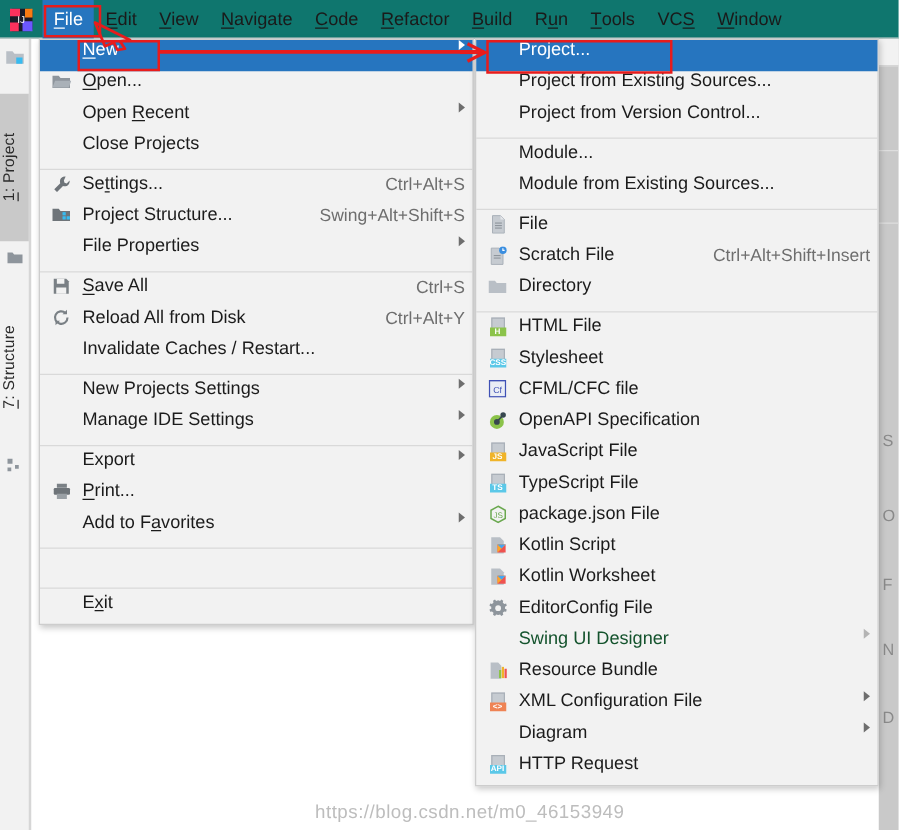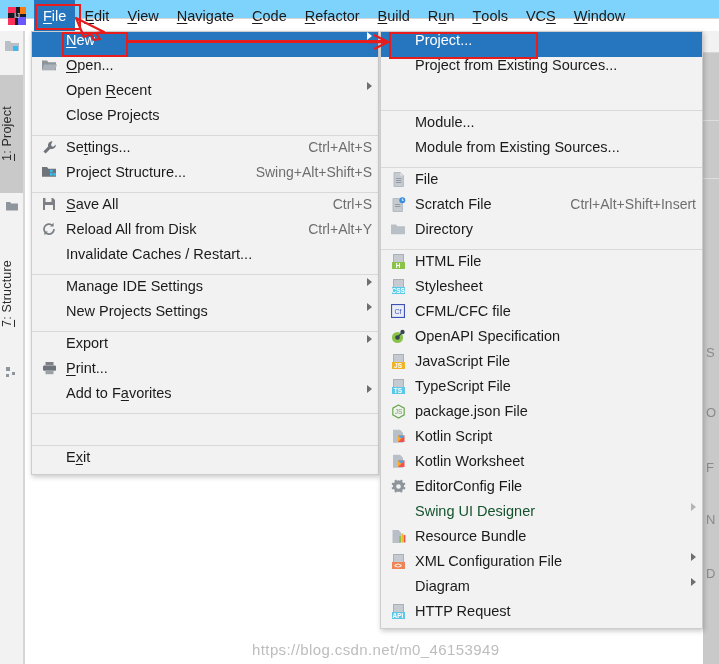--- a/index.html
+++ b/index.html
@@ -16,22 +16,22 @@
     background: #ffffff;
   }
 
   
   .ide-bg {
     position: absolute; inset: 0;
     background: #ffffff;
   }
   .menubar {
     position: absolute; left: 0; top: 0;
-    width: 719px; height: 19px;
-    background: #7dd3fc;
+    width: 719px; height: 31px;
+    background: #0f766e;
     border-bottom: 1px solid #d6d6d6;
     display: flex; align-items: center;
   }
   .ij-logo {
     position: absolute; left: 6px; top: 5px;
     width: 22px; height: 22px;
   }
   .menubar-items {
     position: absolute; left: 34px; top: 0;
     height: 31px;
@@ -363,20 +363,26 @@
           <rect x="9" y="8" width="2.6" height="2.6" fill="#37bbf0"></rect>
           <rect x="12.3" y="8" width="2.6" height="2.6" fill="#37bbf0"></rect>
           <rect x="9" y="4.7" width="2.6" height="2.6" fill="#37bbf0"></rect>
         </svg>
       </span>
       <span class="lbl">Project Structure...</span>
       <span class="spacer"></span>
       <span class="accel">Swing+Alt+Shift+S</span>
     </div>
 
+    <div class="mrow">
+      <span class="ico"></span>
+      <span class="lbl">File Properties</span>
+      <span class="spacer"></span>
+      <span class="arrow"></span>
+    </div>
 
     <div class="msep"></div>
 
     <div class="mrow">
       <span class="ico">
         <svg class="glyph" width="14" height="14" viewBox="0 0 14 14">
           <path d="M1 1h10l2 2v10H1z" fill="#7a8085"></path>
           <rect x="3.5" y="1" width="6" height="4" fill="#f2f2f2"></rect>
           <rect x="3" y="8" width="8" height="5" fill="#f2f2f2"></rect>
         </svg>
@@ -401,28 +407,28 @@
 
     <div class="mrow">
       <span class="ico"></span>
       <span class="lbl">Invalidate Caches / Restart...</span>
     </div>
 
     <div class="msep"></div>
 
     <div class="mrow">
       <span class="ico"></span>
+      <span class="lbl">New Projects Settings</span>
+      <span class="spacer"></span>
+      <span class="arrow"></span>
+    </div>
+
+    <div class="mrow">
+      <span class="ico"></span>
       <span class="lbl">Manage IDE Settings</span>
-      <span class="spacer"></span>
-      <span class="arrow"></span>
-    </div>
-
-    <div class="mrow">
-      <span class="ico"></span>
-      <span class="lbl">New Projects Settings</span>
       <span class="spacer"></span>
       <span class="arrow"></span>
     </div>
 
     <div class="msep"></div>
 
     <div class="mrow">
       <span class="ico"></span>
       <span class="lbl">Export</span>
       <span class="spacer"></span>
@@ -467,20 +473,21 @@
     <div class="mrow sel">
       <span class="ico"></span>
       <span class="lbl">Project...</span>
     </div>
     <div class="mrow">
       <span class="ico"></span>
       <span class="lbl">Project from Existing Sources...</span>
     </div>
     <div class="mrow">
       <span class="ico"></span>
+      <span class="lbl">Project from Version Control...</span>
     </div>
 
     <div class="msep"></div>
 
     <div class="mrow">
       <span class="ico"></span>
       <span class="lbl">Module...</span>
     </div>
     <div class="mrow">
       <span class="ico"></span>

